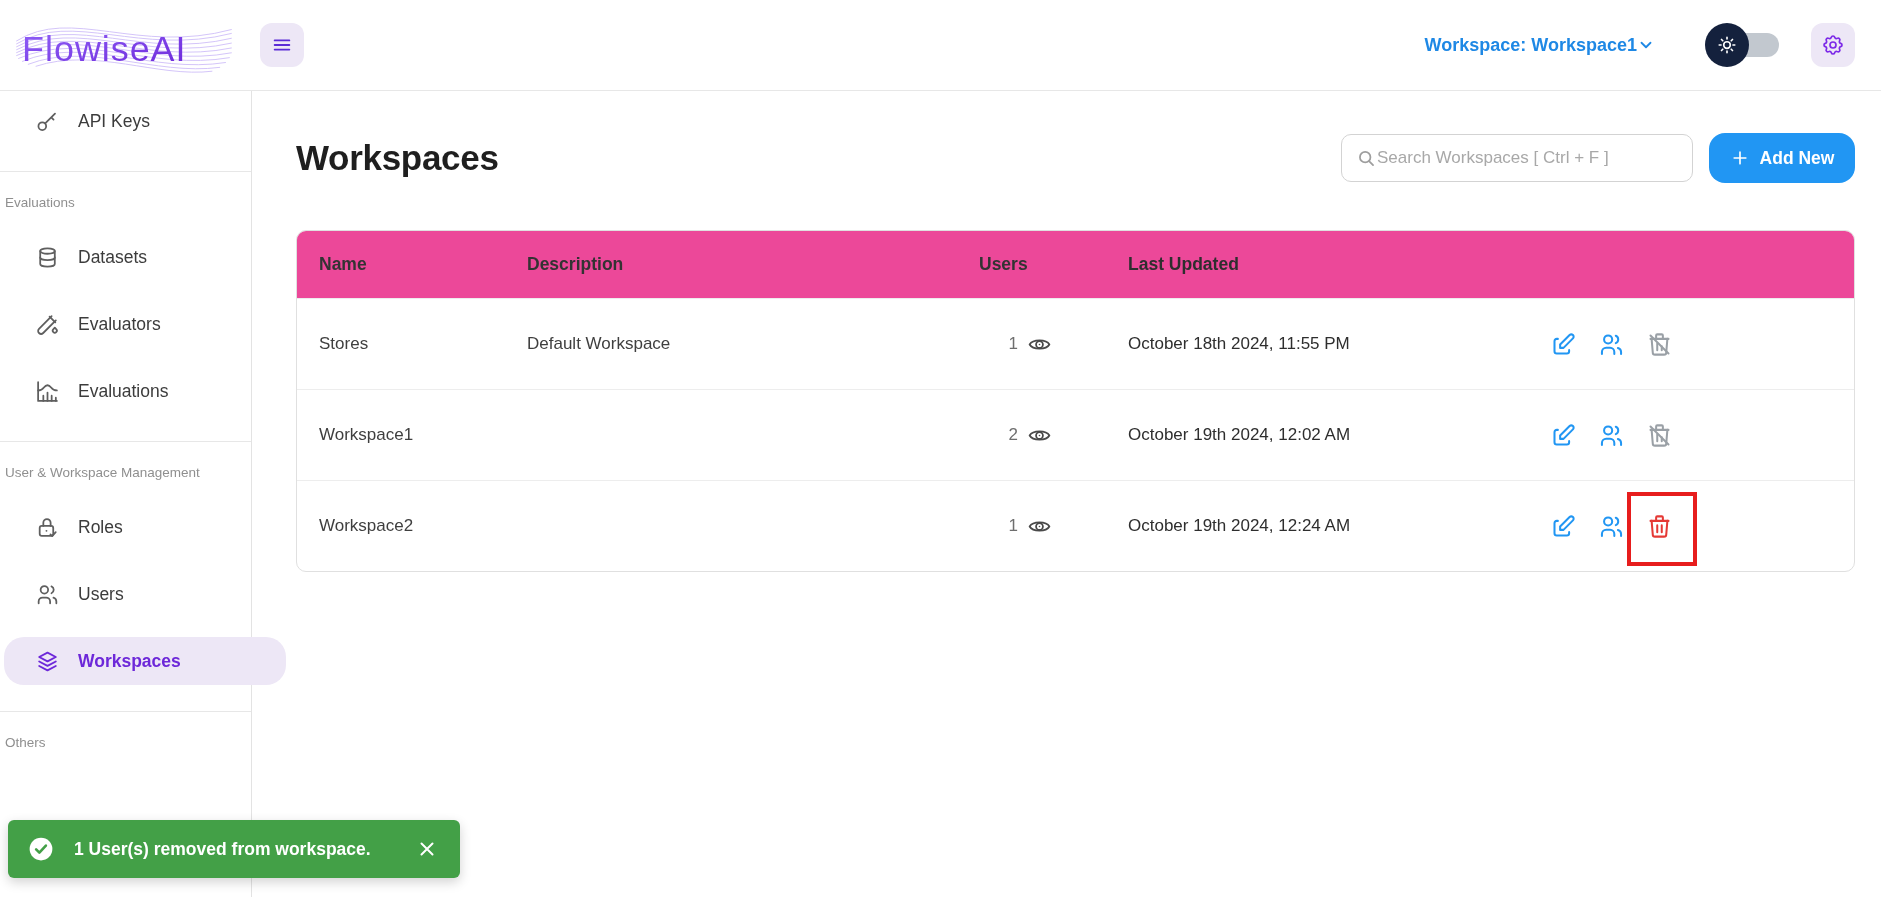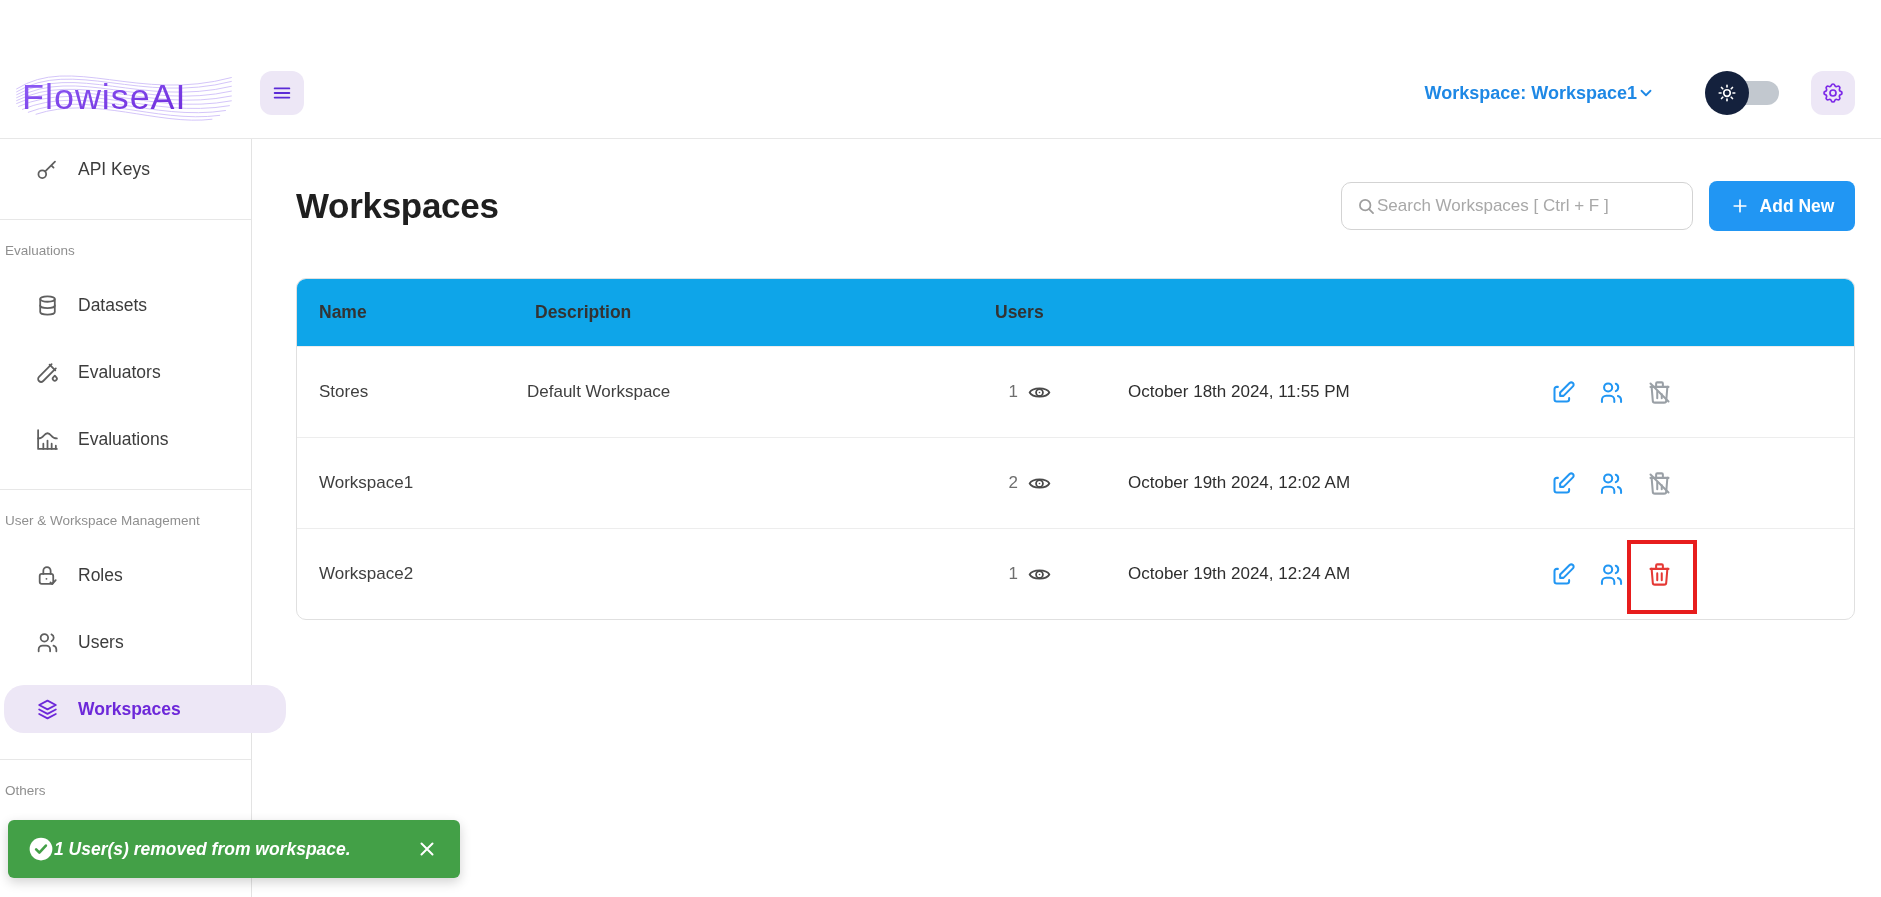--- a/index.html
+++ b/index.html
@@ -1,20 +1,20 @@
 <!DOCTYPE html>
 <html><head>
 <meta charset="utf-8">
 <style>
   * { margin:0; padding:0; box-sizing:border-box; }
   html,body { width:1881px; height:897px; overflow:hidden; background:#ffffff;
               font-family:"Liberation Sans", sans-serif; }
 
   
-  .topbar { height:91px; display:flex; align-items:center; border-bottom:1px solid #e7e7e7; background:#fff;margin-top:48px; }
+  .topbar { height:91px; display:flex; align-items:center; border-bottom:1px solid #e7e7e7; background:#fff; }
   .logo-wrap { margin-left:10px; width:228px; height:66px; }
   .menu-btn { width:44px; height:44px; margin-left:22px; border-radius:12px; background:#ede7f6;
               display:flex; align-items:center; justify-content:center; cursor:pointer; }
   .top-right { margin-left:auto; display:flex; align-items:center; padding-right:26px; }
   .ws-selector { display:flex; align-items:center; gap:0; color:#1e88e5; font-size:18px;
                  font-weight:600; cursor:pointer; }
   .switch { position:relative; width:76px; height:44px; margin-left:50px; }
   .switch-track { position:absolute; left:16px; top:10px; width:58px; height:24px; border-radius:12px; background:#c2c8cf; }
   .switch-thumb { position:absolute; left:0; top:0; width:44px; height:44px; border-radius:50%;
                   background:#14213d; display:flex; align-items:center; justify-content:center; }
@@ -36,46 +36,46 @@
   
   .main { flex:1; padding:0 26px 0 44px; position:relative; }
   .main-header { margin-top:41px; height:52px; display:flex; align-items:center; justify-content:space-between; }
   .page-title { font-size:35px; font-weight:700; color:#1f1f1f; letter-spacing:-0.3px; }
   .header-actions { display:flex; align-items:center; gap:16px; }
   .search-box { width:352px; height:48px; border:1.5px solid #d3d3d3; border-radius:10px;
                 display:flex; align-items:center; padding:0 14px; background:#fff; }
   .search-box input { border:none; outline:none; flex:1; font-size:17px; color:#444;
                       font-family:"Liberation Sans", sans-serif; background:transparent; }
   .search-box input::placeholder { color:#a8a8a8; }
-  .add-btn { width:146px; height:50px; background:#2196f3; border:none; border-radius:8px; color:#fff;
+  .add-btn { width:146px; height:50px; background:#2196f3; border:none; border-radius:16px; color:#fff;
              display:flex; align-items:center; justify-content:center; gap:10px;
              font-size:17.5px; font-weight:700; cursor:pointer; font-family:"Liberation Sans", sans-serif; }
 
   
   .table-card { margin-top:46px; border:1px solid #e0e0e0; border-radius:10px; overflow:hidden; background:#fff; }
   .t-head, .t-row { display:grid; grid-template-columns:230px 452px 73px 450px 1fr; align-items:center; }
-  .t-head { height:67px; background:#0ea5e9; font-size:17.5px; font-weight:600; color:#333;gap:8px; }
+  .t-head { height:67px; background:#ec4899; font-size:17.5px; font-weight:600; color:#333; }
   .t-row { height:91px; border-top:1px solid #ededed; font-size:17px; color:#3f3f3f; }
   .c-name { padding-left:22px; }
   .c-users-h { text-align:left; }
   .c-users { display:flex; align-items:center; justify-content:flex-end; gap:9px; color:#6e6e6e; }
   .c-updated { padding-left:76px; color:#2e2e2e; }
   .c-actions { display:flex; align-items:center; gap:21px; padding-left:48px; }
   .icon-btn { width:27px; height:27px; cursor:pointer; background:none; border:none; padding:0; position:relative; }
   .icon-blue { color:#2196f3; }
   .icon-gray { color:#9aa0a6; }
   .icon-red  { color:#e53935; }
   .eye-btn { width:25px; height:25px; color:#4a4a4a; cursor:pointer; background:none; border:none; padding:0; }
   .red-box::after { content:""; position:absolute; left:-19px; top:-21px; width:62px; height:66px;
                     border:4px solid #e71d1d; pointer-events:none; }
 
   
   .toast { position:absolute; left:8px; bottom:19px; width:452px; height:58px; background:#43a047;
-           border-radius:6px; display:flex; align-items:center; padding:0 22px 0 20px; gap:0;
-           color:#fff; box-shadow:0 4px 12px rgba(0,0,0,.18); z-index:10;font-style:italic; }
+           border-radius:6px; display:flex; align-items:center; padding:0 22px 0 20px; gap:20px;
+           color:#fff; box-shadow:0 4px 12px rgba(0,0,0,.18); z-index:10; }
   .toast-msg { font-size:17.5px; font-weight:700; }
   .toast-close { margin-left:auto; width:22px; height:22px; background:none; border:none; cursor:pointer; color:#fff; padding:0; }
 
   svg { display:block; }
 </style>
 </head>
 <body>
 
 <div class="topbar">
   <div class="logo-wrap">
@@ -233,20 +233,21 @@
           <span>Add New</span>
         </button>
       </div>
     </div>
 
     <div class="table-card">
       <div class="t-head">
         <div class="c-name">Name</div>
         <div>Description</div>
         <div class="c-users-h">Users</div>
+        <div class="c-updated">Last Updated</div>
         <div></div>
       </div>
 
       <div class="t-row">
         <div class="c-name">Stores</div>
         <div>Default Workspace</div>
         <div class="c-users">
           <span>1</span>
           <button class="eye-btn">
             <svg width="25" height="25" viewBox="0 0 24 24" fill="none" stroke="currentColor" stroke-width="1.7" stroke-linejoin="round">

